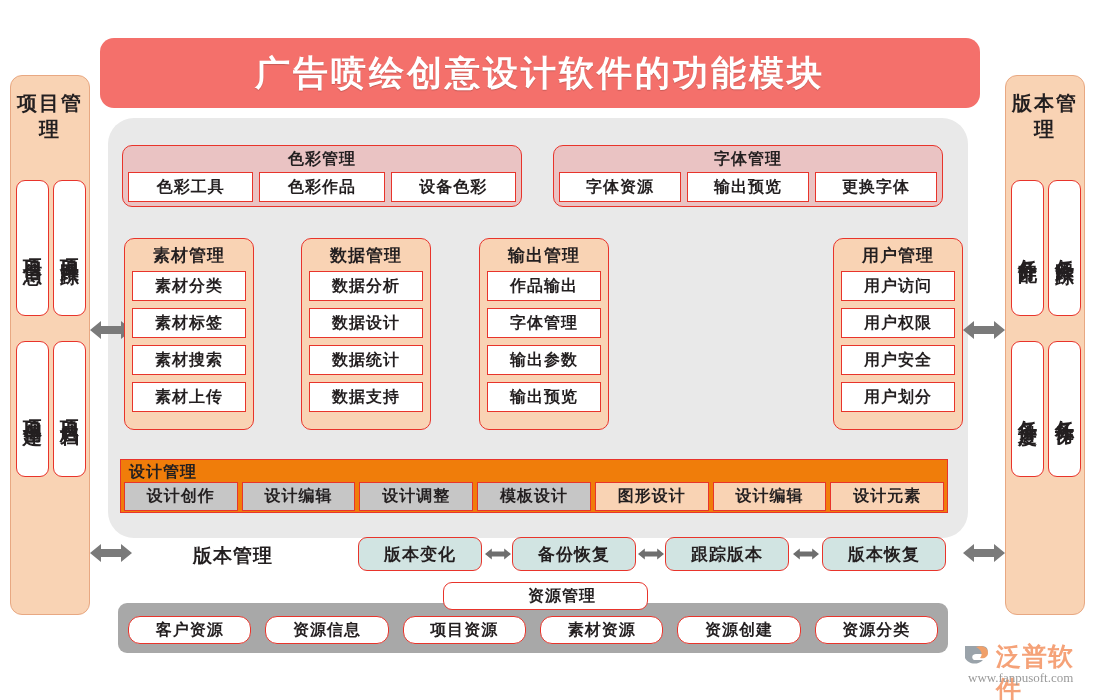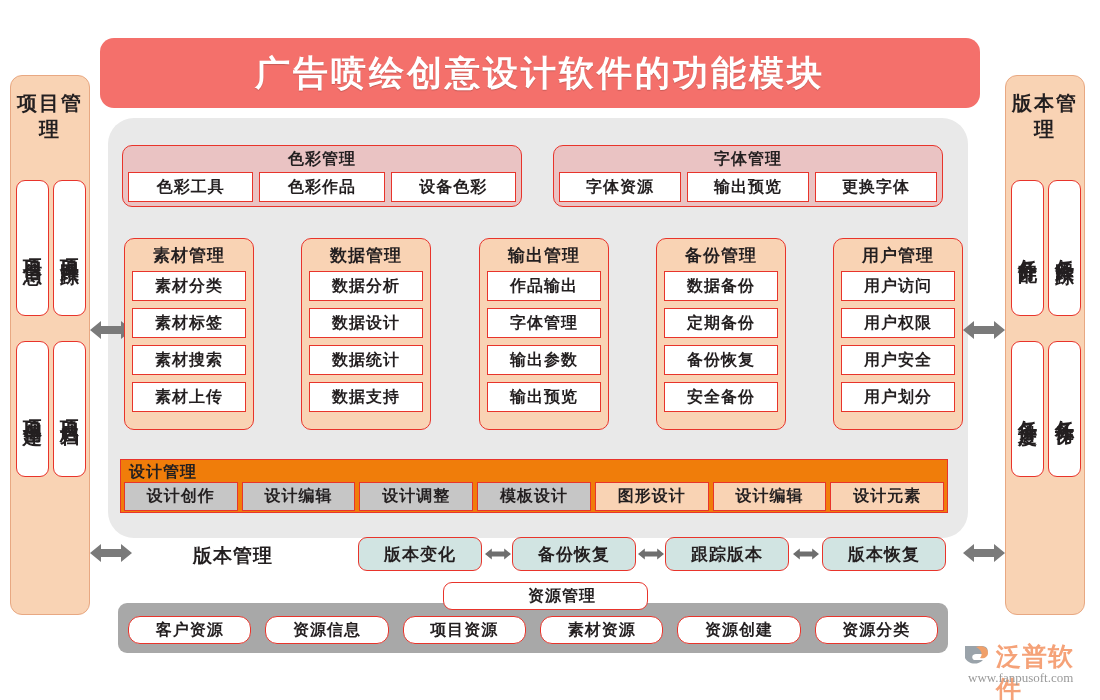--- a/index.html
+++ b/index.html
@@ -319,29 +319,20 @@
   <div class="modcol" style="left:479px;">
     <div class="hdr">输出管理</div>
     <div class="items">
       <div class="item">作品输出</div>
       <div class="item">字体管理</div>
       <div class="item">输出参数</div>
       <div class="item">输出预览</div>
     </div>
   </div>
 
-  <div class="modcol" style="left:656px;">
-    <div class="hdr">备份管理</div>
-    <div class="items">
-      <div class="item">数据备份</div>
-      <div class="item">定期备份</div>
-      <div class="item">备份恢复</div>
-      <div class="item">安全备份</div>
-    </div>
-  </div>
 
   <div class="modcol" style="left:833px;">
     <div class="hdr">用户管理</div>
     <div class="items">
       <div class="item">用户访问</div>
       <div class="item">用户权限</div>
       <div class="item">用户安全</div>
       <div class="item">用户划分</div>
     </div>
   </div>

